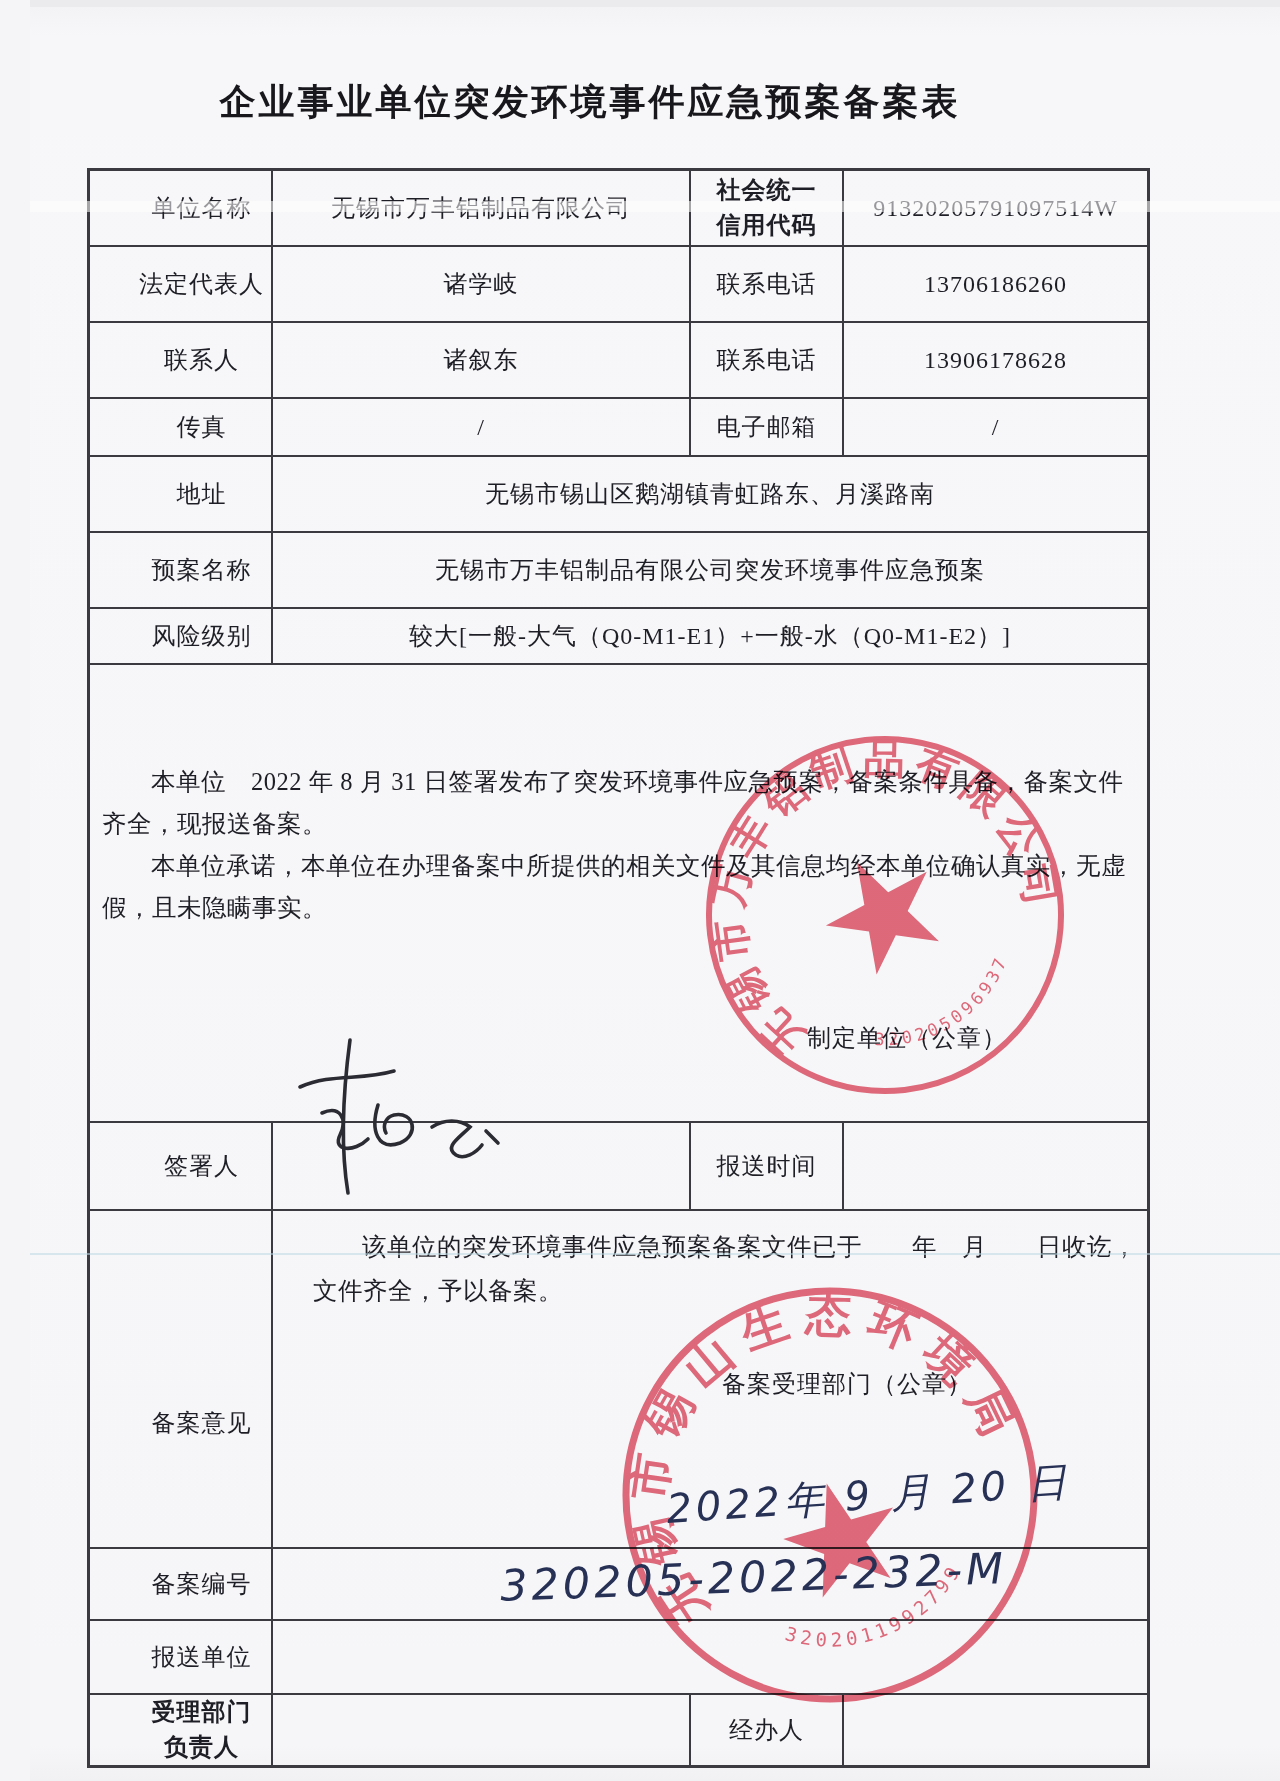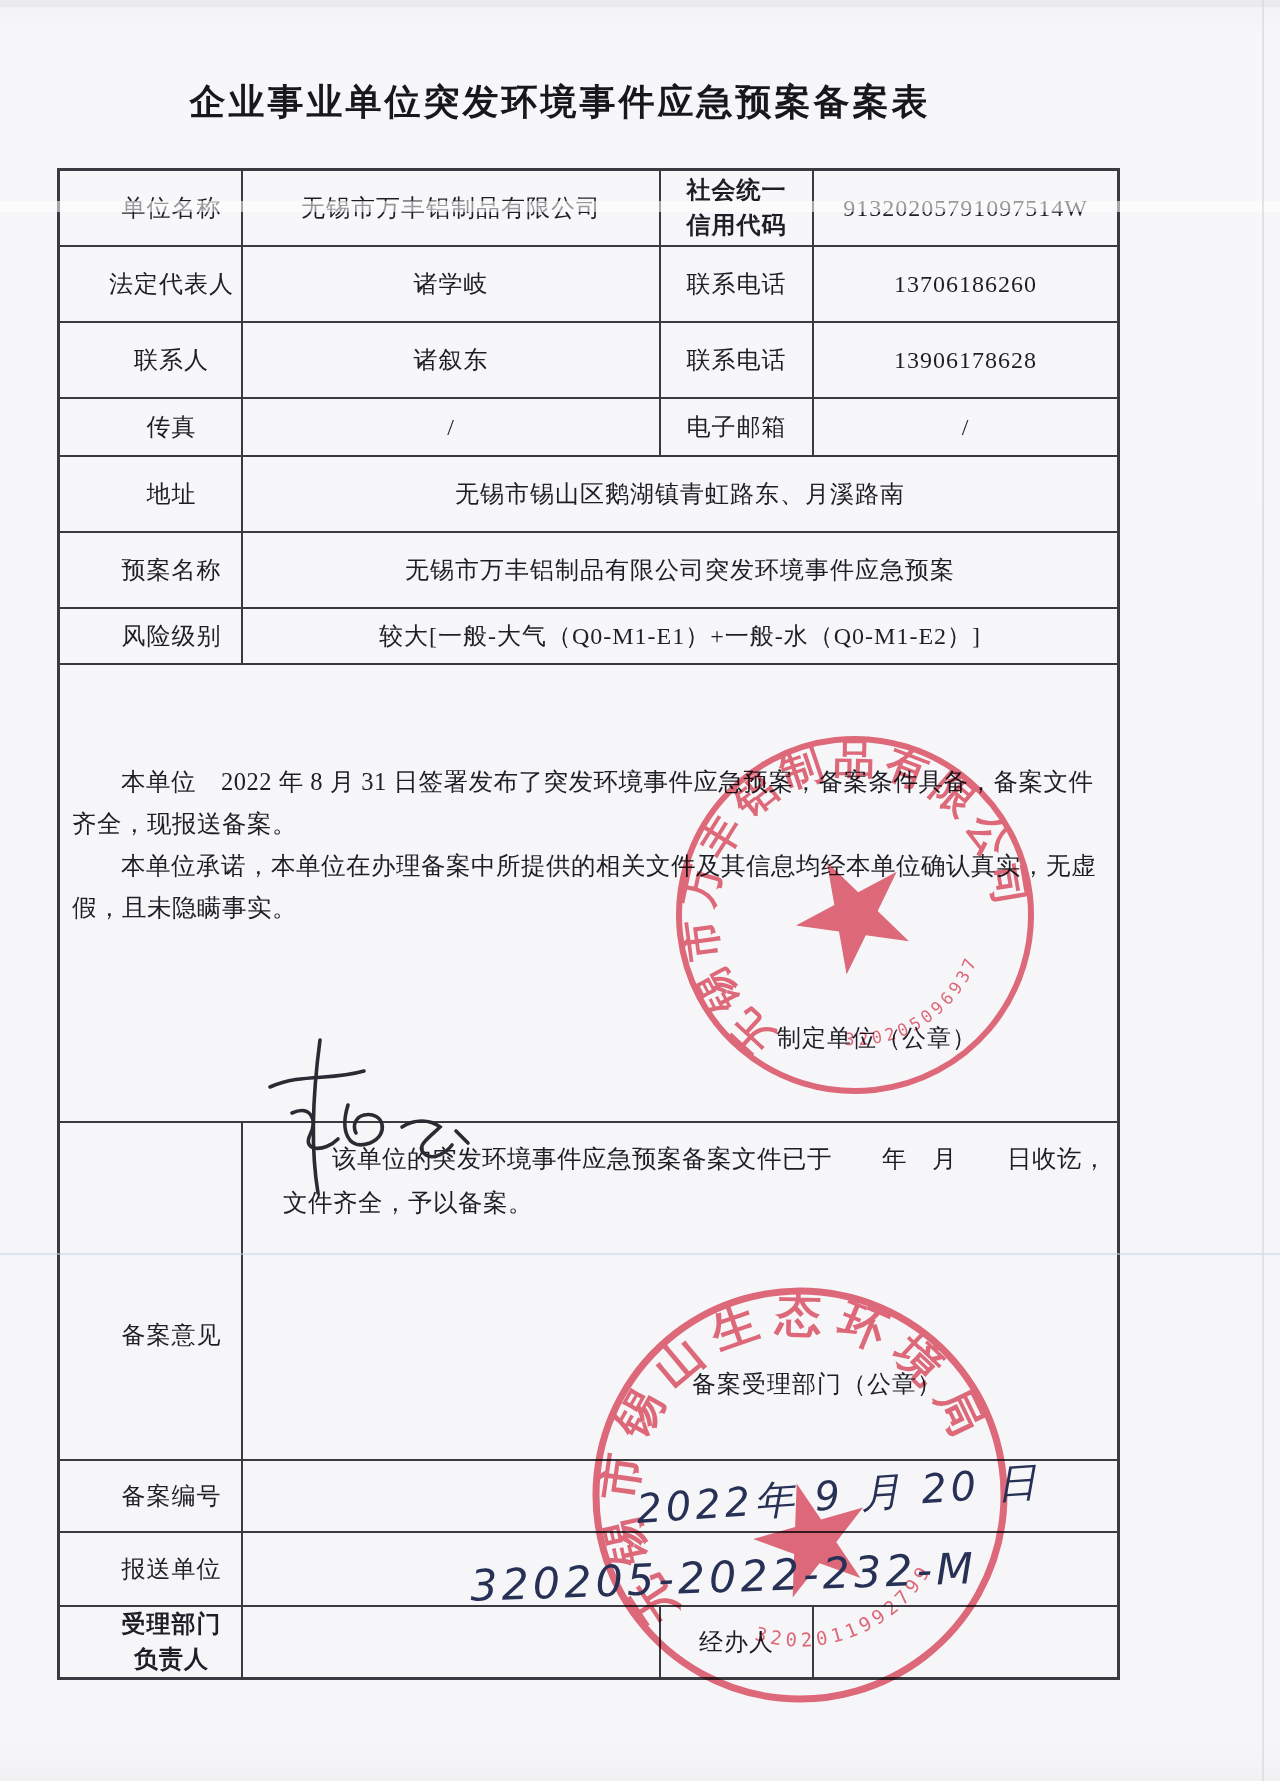--- a/index.html
+++ b/index.html
@@ -1,18 +1,18 @@
 <!DOCTYPE html>
 <html><head>
 <meta charset="utf-8">
 <style>
   html,body{margin:0;padding:0;}
   body{width:1280px;height:1781px;background:#f5f5f7;position:relative;
        font-family:"Liberation Serif","DejaVu Serif",serif;color:#1e1e26;overflow:hidden;}
-  .page{position:absolute;inset:0;background:linear-gradient(180deg,#f2f2f4 0%,#f7f7f9 2%,#f6f6f8 98%,#f1f1f3 100%);}
+  .page{position:absolute;inset:0;background:linear-gradient(180deg,#f2f2f4 0%,#f7f7f9 2%,#f6f6f8 98%,#f1f1f3 100%);margin-left:30px;}
   .title{position:absolute;left:0;top:78px;width:1120px;text-align:center;
          font-family:"Liberation Sans","DejaVu Sans",sans-serif;
          font-size:36px;font-weight:bold;letter-spacing:3px;color:#17171c;margin:0;}
   .tbl{position:absolute;left:57px;top:168px;width:1063px;border:3px solid #3a3a40;box-sizing:border-box;background:transparent;}
   .row{display:flex;border-top:2px solid #3a3a40;box-sizing:border-box;}
   .row:first-child{border-top:none;}
   .cell{border-left:2px solid #3a3a40;box-sizing:border-box;display:flex;align-items:center;justify-content:center;
         text-align:center;font-size:24px;letter-spacing:1px;padding:2px 6px;}
   .cell:first-child{border-left:none;}
   .c1{width:181px;flex:none;padding-left:48px;}
@@ -87,20 +87,26 @@
       <div class="cell merged">较大[一般-大气（Q0-M1-E1）+一般-水（Q0-M1-E2）]</div>
     </div>
 
     <div class="row" style="height:458px">
       <div class="cell merged block decl">
         <p>本单位　2022 年 8 月 31 日签署发布了突发环境事件应急预案，备案条件具备，备案文件齐全，现报送备案。</p>
         <p>本单位承诺，本单位在办理备案中所提供的相关文件及其信息均经本单位确认真实，无虚假，且未隐瞒事实。</p>
       </div>
     </div>
 
+    <div class="row" style="height:88px">
+      <div class="cell c1">签署人</div>
+      <div class="cell c2"></div>
+      <div class="cell c3">报送时间</div>
+      <div class="cell c4"></div>
+    </div>
 
     <div class="row" style="height:338px">
       <div class="cell c1">
           <span class="opinion-label">备案意见</span>
         </div>
       <div class="cell merged block" style="align-items:flex-start">
         <div class="opinion-text">该单位的突发环境事件应急预案备案文件已于　　年　月　　日收讫，文件齐全，予以备案。</div>
       </div>
     </div>
 

